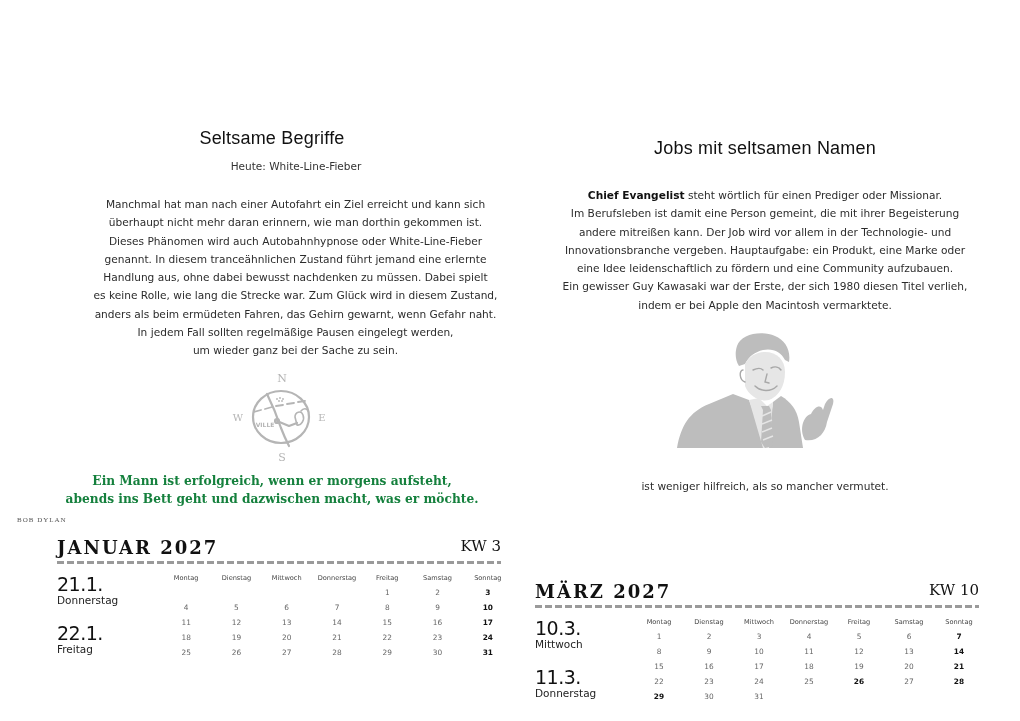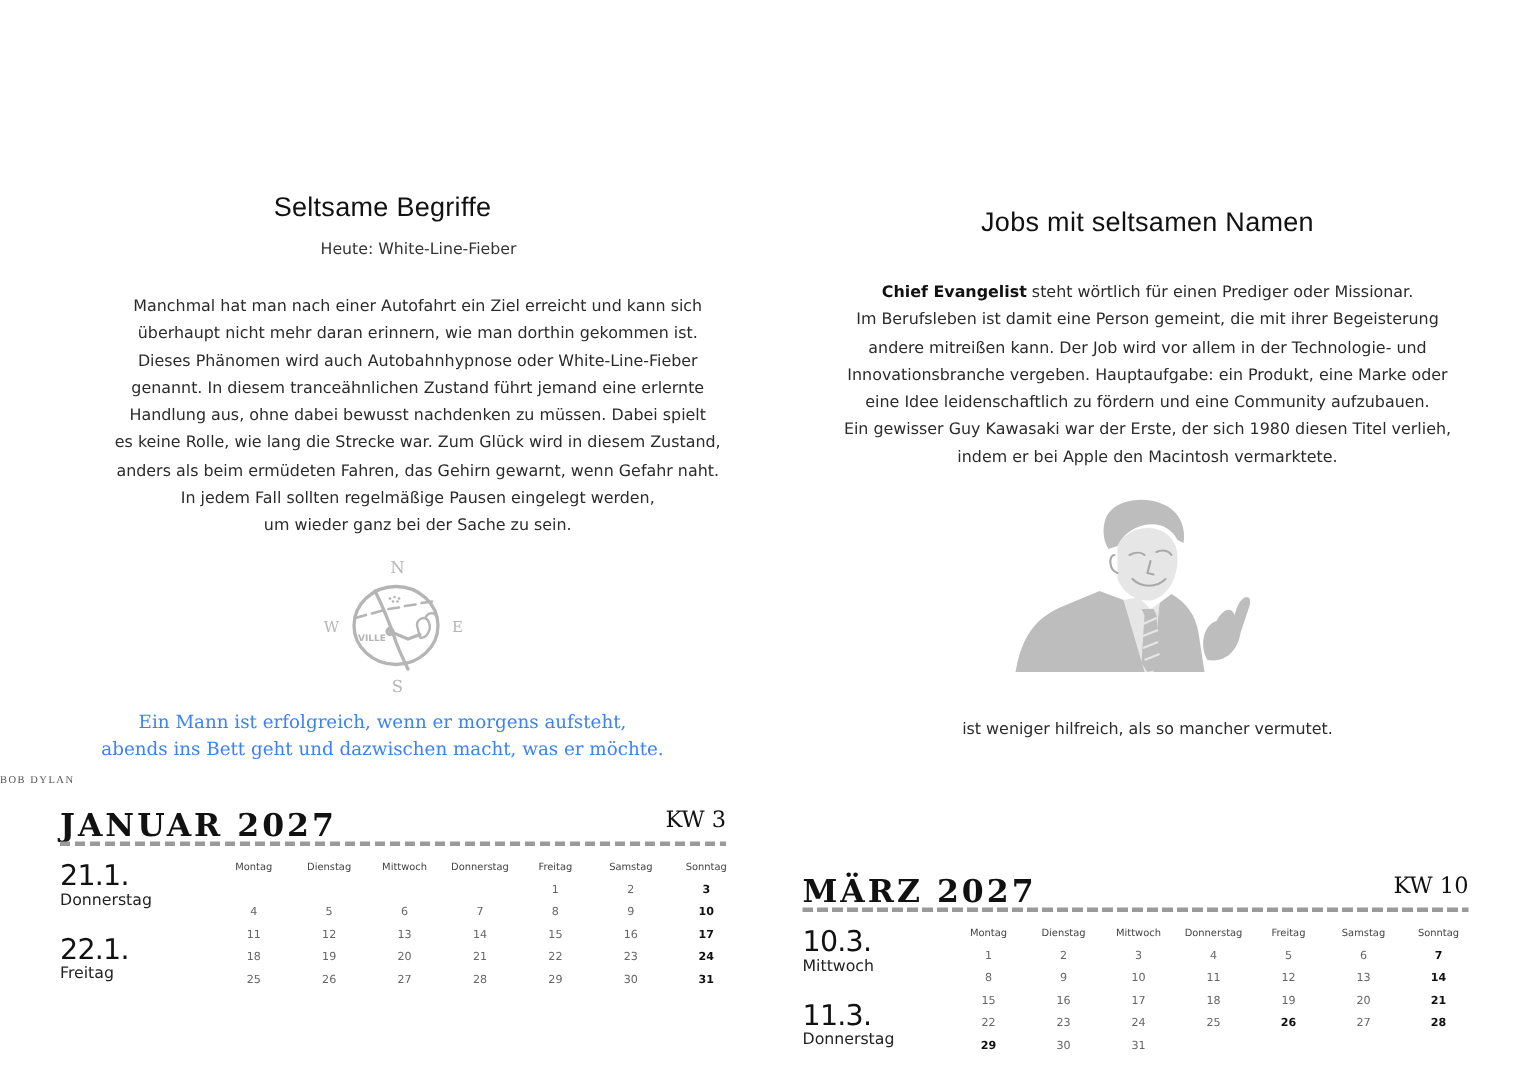--- a/index.html
+++ b/index.html
@@ -1,20 +1,20 @@
 <!DOCTYPE html>
 <html><head>
   <meta charset="utf-8">
   <style>
     * { margin: 0; padding: 0; box-sizing: border-box; }
     html, body { width: 1020px; height: 721px; background: #ffffff; overflow: hidden; }
     body { position: relative; font-family: "DejaVu Sans", "Liberation Sans", sans-serif; color: #1a1a1a; }
 
     .page { position: absolute; top: 0; height: 721px; }
-    .page-left { left: 0; width: 510px; }
+    .page-left { left: 17px; width: 510px; }
     .page-right { left: 510px; width: 510px; }
 
     .title {
       position: absolute; left: 0; width: 100%; text-align: center;
       font-family: "Liberation Sans", sans-serif; font-size: 18px; color: #111;
       letter-spacing: 0.2px;
     }
     .subtitle {
       position: absolute; left: 0; width: 100%; text-align: center;
       font-family: "DejaVu Sans", sans-serif; font-size: 10.5px; color: #333;
@@ -23,39 +23,39 @@
       position: absolute; left: 0; width: 100%; text-align: center;
       font-family: "DejaVu Sans", sans-serif; font-size: 10.6px; line-height: 18.3px; color: #2b2b2b;
     }
     .body-text .line { display: block; white-space: nowrap; }
     .body-text b { font-weight: bold; color: #111; }
 
     .illustration { position: absolute; }
 
     .quote {
       position: absolute; left: 0; width: 100%; text-align: center;
-      font-family: "DejaVu Serif", "Liberation Serif", serif; font-size: 12.2px; line-height: 18px; color: #3b82f6;
+      font-family: "DejaVu Serif", "Liberation Serif", serif; font-size: 12.2px; line-height: 18px; color: #15803d; font-weight: bold;
     }
     .quote-sans {
       position: absolute; left: 0; width: 100%; text-align: center;
       font-family: "DejaVu Sans", sans-serif; font-size: 10.6px; line-height: 18px; color: #2b2b2b;
     }
     .quote .line, .quote-sans .line { display: block; white-space: nowrap; }
     .author {
       position: absolute; left: 0; width: 100%; text-align: left;
       font-family: Liberation Serif, serif; font-size: 7px; letter-spacing: 1px; color: #555;
     }
 
     
     .cal { position: absolute; top: 537px; height: 130px; }
     .page-left .cal { left: 40px; width: 444px; }
     .page-right .cal { left: 25px; width: 444px; margin-top: 44px; }
     .cal-month {
       position: absolute; left: 0; top: 0;
-      font-family: "DejaVu Serif", "Liberation Serif", serif; font-weight: bold; font-size: 21px; letter-spacing: 2px; color: #111;
+      font-family: "DejaVu Serif", "Liberation Serif", serif; font-weight: bold; font-size: 18px; letter-spacing: 2px; color: #111;
     }
     .cal-kw {
       position: absolute; right: 0; top: 0;
       font-family: "DejaVu Serif", "Liberation Serif", serif; font-weight: normal; font-size: 15px; color: #111;
     }
     .cal-divider {
       position: absolute; left: 0; right: 0; top: 24px; height: 3px;
       background-image: repeating-linear-gradient(to right, #9a9a9a 0 7px, transparent 7px 10px);
     }
     .day-block { position: absolute; left: 0; }

